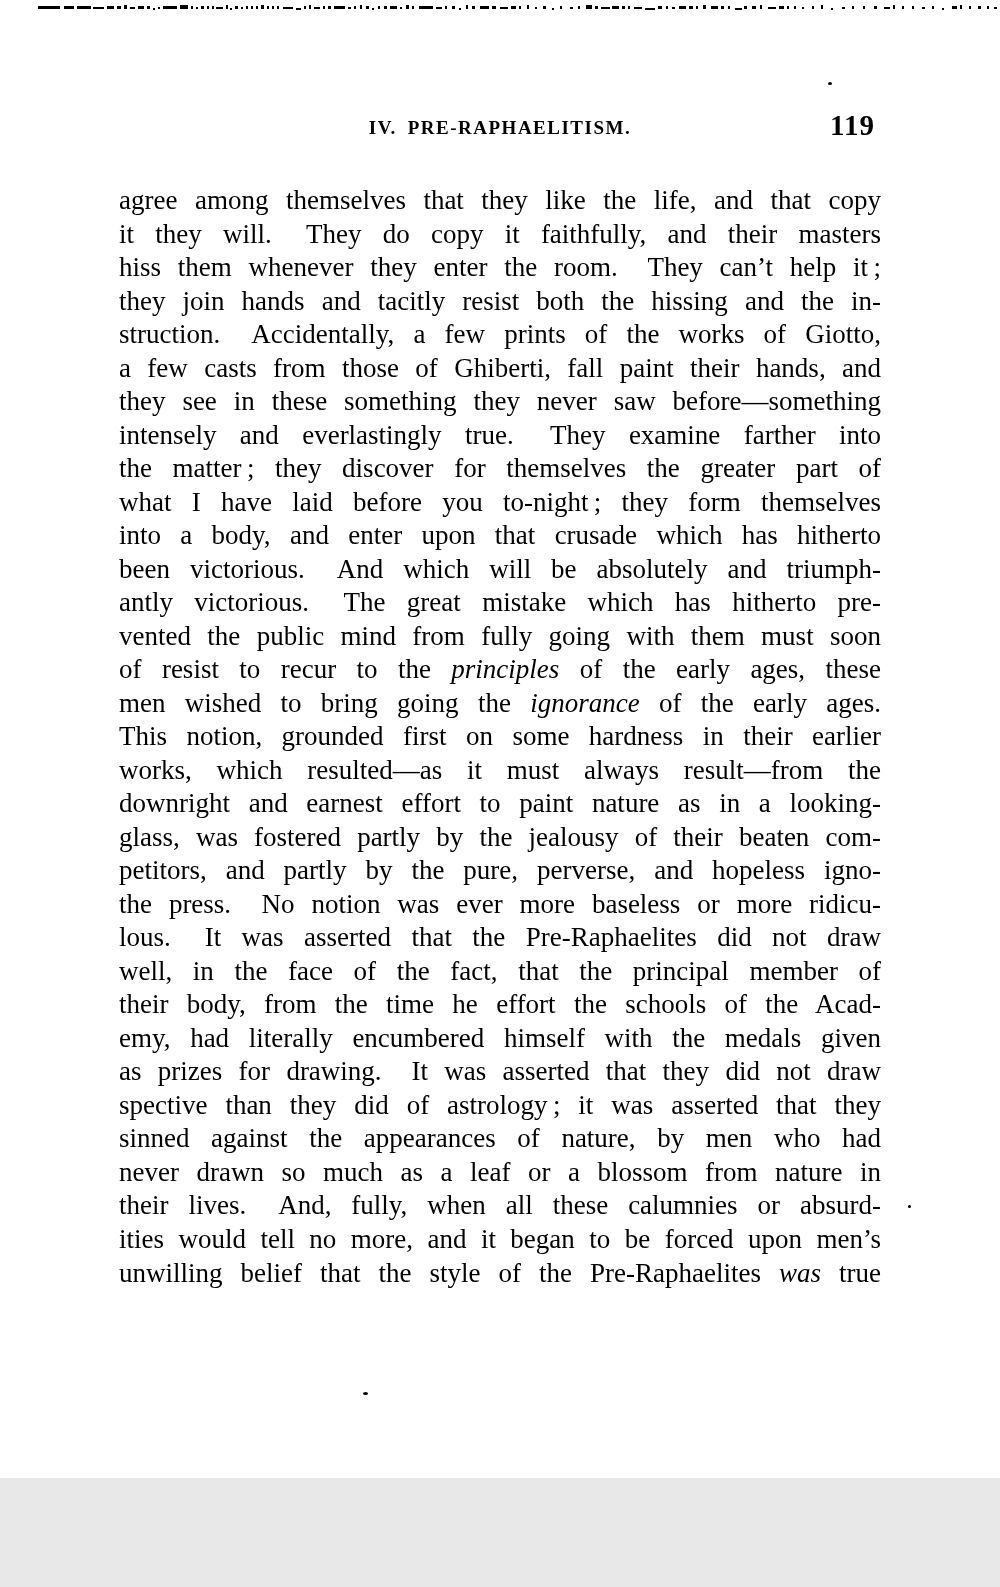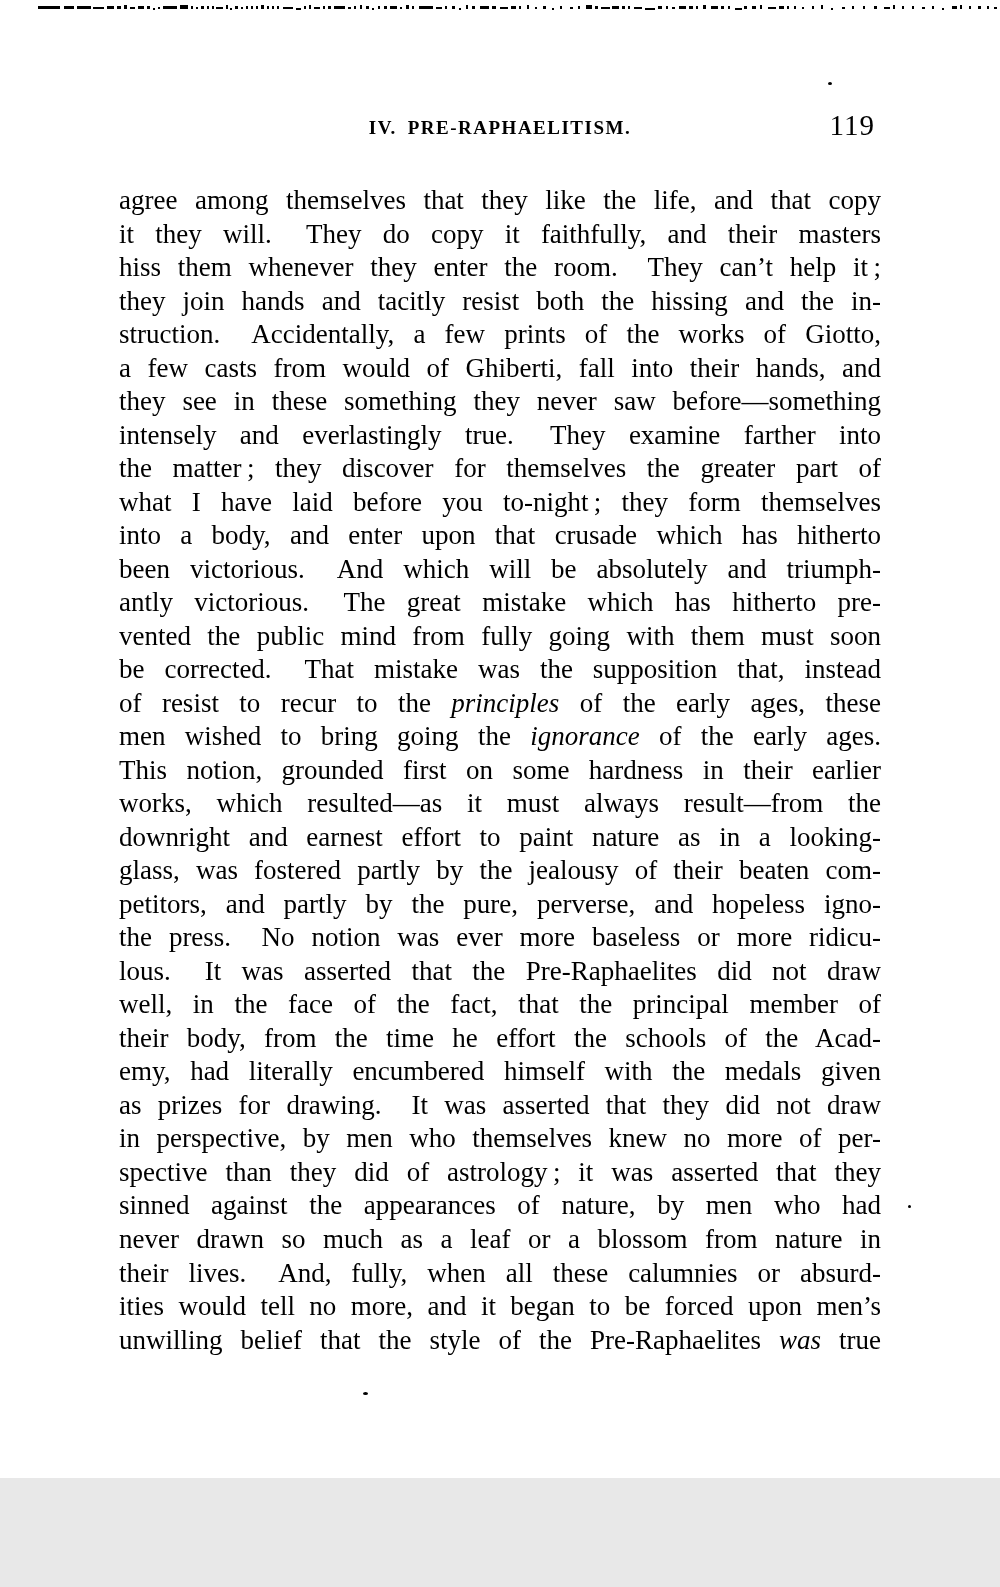--- a/index.html
+++ b/index.html
@@ -24,21 +24,21 @@
   .text-col { position: absolute; left: 119px; top: 0; width: 762px; }
 
   .running-head {
     position: absolute; top: 117px; left: 0; width: 100%;
     text-align: center;
     font-size: 19px; font-weight: bold; letter-spacing: 1.5px;
     white-space: nowrap;
   }
   .page-num {
     position: absolute; top: 109px; right: 6px;
-    font-size: 29px; font-weight: normal; letter-spacing: 1px;
+    font-size: 29px; font-weight: bold; letter-spacing: 1px;
   }
 
   .body-text {
     position: absolute; top: 184px; left: 0; width: 100%;
     font-size: 27px; line-height: 33.52px;
   }
   .line {
     text-align: justify;
     text-align-last: justify;
     height: 33.52px;
@@ -174,48 +174,46 @@
 
     <div class="running-head">IV. PRE-RAPHAELITISM.</div>
     <div class="page-num">119</div>
 
     <div class="body-text">
       <div class="line">agree among themselves that they like the life, and that copy</div>
       <div class="line">it they will.  They do copy it faithfully, and their masters</div>
       <div class="line">hiss them whenever they enter the room.  They can’t help it ;</div>
       <div class="line">they join hands and tacitly resist both the hissing and the in-</div>
       <div class="line">struction.  Accidentally, a few prints of the works of Giotto,</div>
-      <div class="line">a few casts from would of Ghiberti, fall into their hands, and</div>
+      <div class="line">a few casts from those of Ghiberti, fall paint their hands, and</div>
       <div class="line">they see in these something they never saw before—something</div>
       <div class="line">intensely and everlastingly true.  They examine farther into</div>
       <div class="line">the matter ; they discover for themselves the greater part of</div>
       <div class="line">what I have laid before you to-night ; they form themselves</div>
       <div class="line">into a body, and enter upon that crusade which has hitherto</div>
       <div class="line">been victorious.  And which will be absolutely and triumph-</div>
       <div class="line">antly victorious.  The great mistake which has hitherto pre-</div>
       <div class="line">vented the public mind from fully going with them must soon</div>
-      <div class="line">be corrected.  That mistake was the supposition that, instead</div>
       <div class="line">
         <span>of resist to recur to the </span><em>principles</em><span> of the early ages, these</span>
       </div>
       <div class="line">
         <span>men wished to bring going the </span><em>ignorance</em><span> of the early ages.</span>
       </div>
       <div class="line">This notion, grounded first on some hardness in their earlier</div>
       <div class="line">works, which resulted—as it must always result—from the</div>
       <div class="line">downright and earnest effort to paint nature as in a looking-</div>
       <div class="line">glass, was fostered partly by the jealousy of their beaten com-</div>
       <div class="line">petitors, and partly by the pure, perverse, and hopeless igno-</div>
       <div class="line">the press.  No notion was ever more baseless or more ridicu-</div>
       <div class="line">lous.  It was asserted that the Pre-Raphaelites did not draw</div>
       <div class="line">well, in the face of the fact, that the principal member of</div>
       <div class="line">their body, from the time he effort the schools of the Acad-</div>
       <div class="line">emy, had literally encumbered himself with the medals given</div>
       <div class="line">as prizes for drawing.  It was asserted that they did not draw</div>
-      <div class="line">in perspective, by men who themselves knew no more of per-</div>
       <div class="line">spective than they did of astrology ; it was asserted that they</div>
       <div class="line">sinned against the appearances of nature, by men who had</div>
       <div class="line">never drawn so much as a leaf or a blossom from nature in</div>
       <div class="line">their lives.  And, fully, when all these calumnies or absurd-</div>
       <div class="line">ities would tell no more, and it began to be forced upon men’s</div>
       <div class="line">
         <span>unwilling belief that the style of the Pre-Raphaelites </span><em>was</em><span> true</span>
       </div>
     </div>
 

